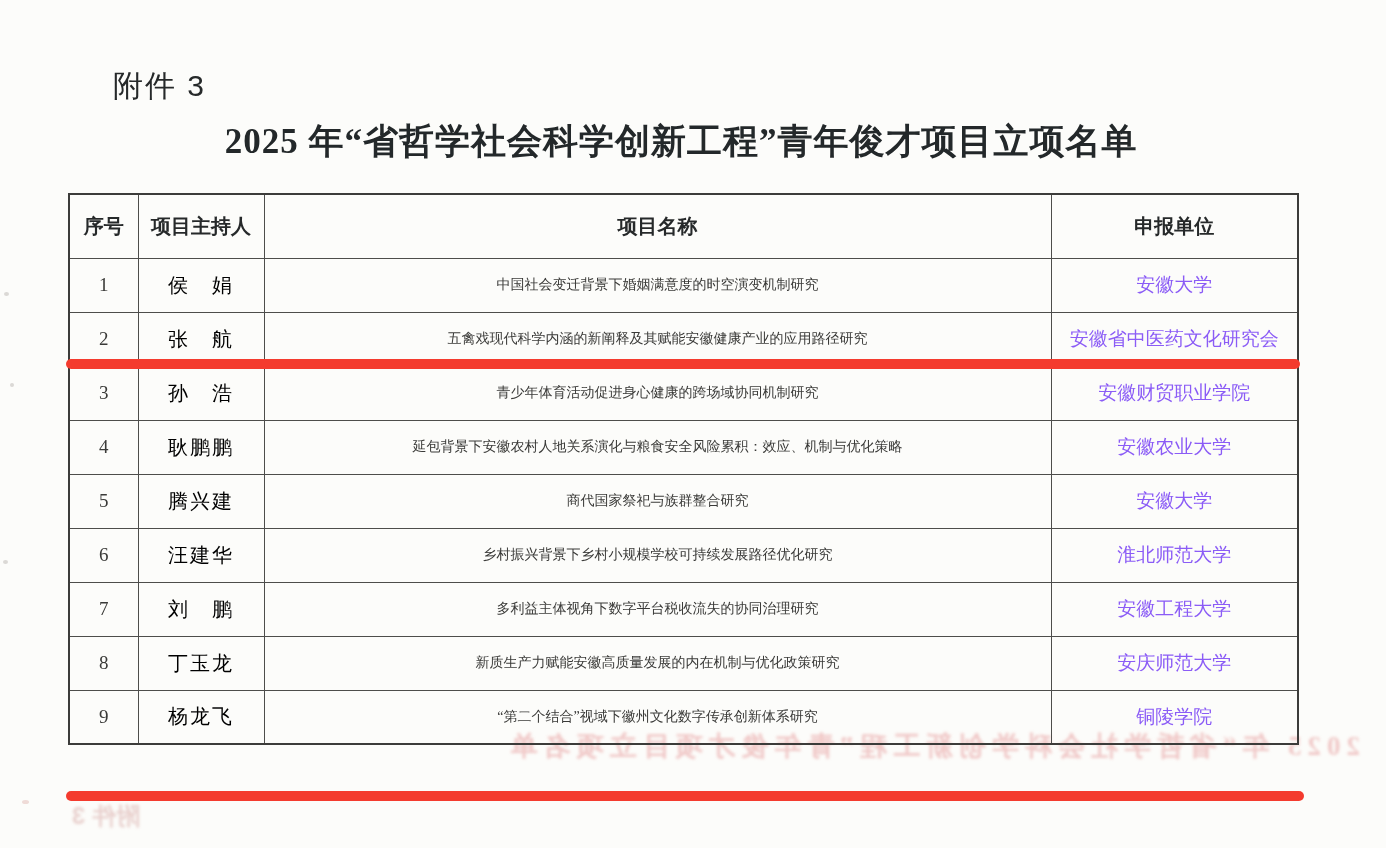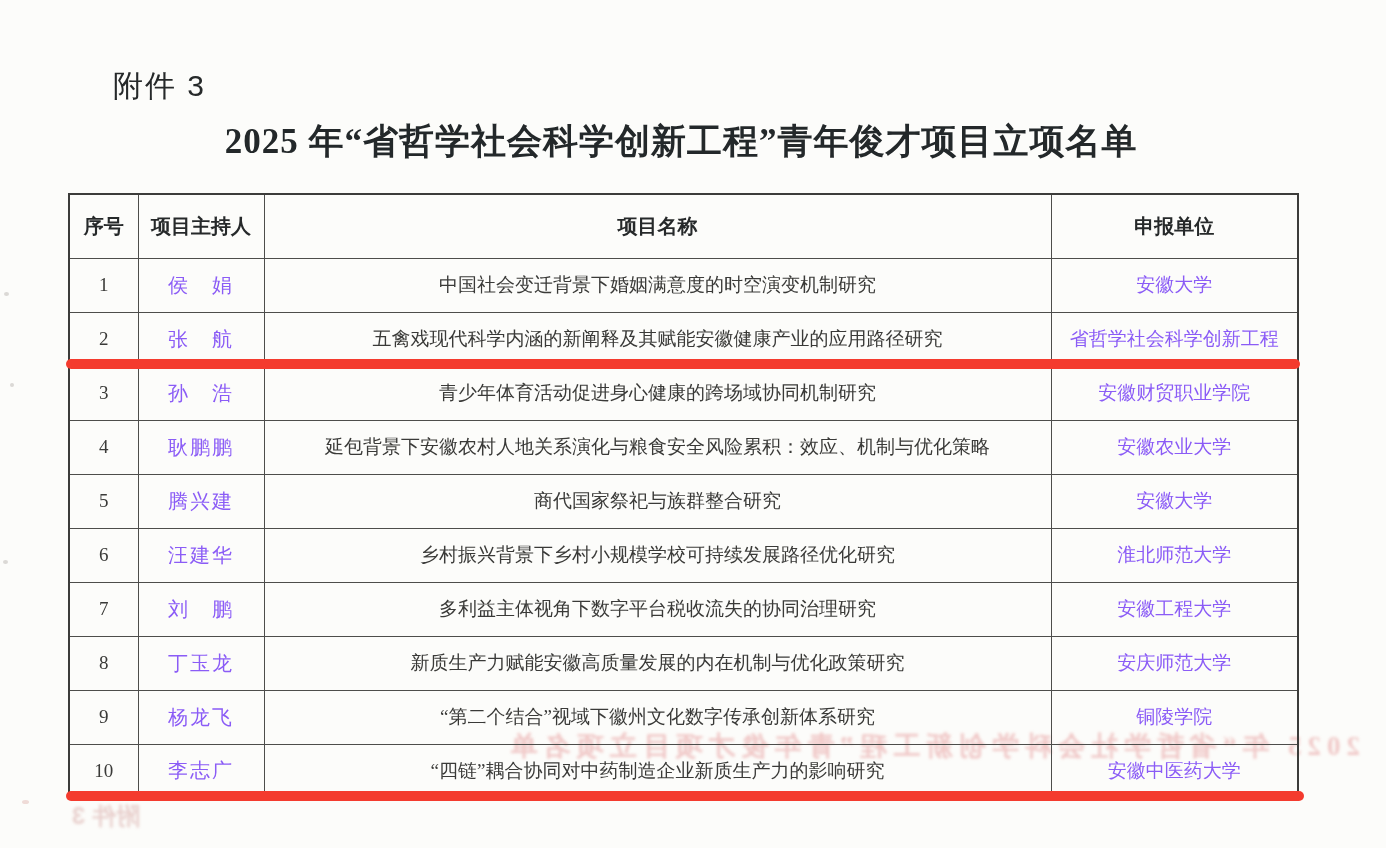--- a/index.html
+++ b/index.html
@@ -63,22 +63,22 @@
   .list-table { border: 2px solid #3c3c3a; }
   .list-table thead tr { height: 64px; }
   .list-table tbody tr { height: 54px; }
   .list-table th {
     font-family: Liberation Sans, sans-serif;
     font-size: 20px;
     font-weight: bold;
     color: #26292a;
   }
   td.cell-no     { font-size: 19px; color: #3a3a38; }
-  td.cell-leader { font-size: 20px; color: #8b5cf6; letter-spacing: 2px; }
-  td.cell-project{ font-size: 19px; color: #3a3a38; }
+  td.cell-leader { font-size: 20px; color: #000000; letter-spacing: 2px; }
+  td.cell-project{ font-size: 14px; color: #3a3a38; }
   td.cell-org    { font-size: 19px; color: #8b5cf6; }
 
   .highlight-line {
     position: absolute;
     height: 10px;
     border-radius: 5px;
     z-index: 5;
   }
   .highlight-line-1 { left: 66px; top: 359px; width: 1234px; }
   .highlight-line-2 { left: 66px; top: 791px; width: 1238px; }
@@ -153,21 +153,21 @@
       <tr>
     <td class="cell-no">1</td>
     <td class="cell-leader">侯　娟</td>
     <td class="cell-project">中国社会变迁背景下婚姻满意度的时空演变机制研究</td>
     <td class="cell-org">安徽大学</td>
   </tr>
       <tr>
     <td class="cell-no">2</td>
     <td class="cell-leader">张　航</td>
     <td class="cell-project">五禽戏现代科学内涵的新阐释及其赋能安徽健康产业的应用路径研究</td>
-    <td class="cell-org">省哲学社会科学创新工程</td>
+    <td class="cell-org">安徽省中医药文化研究会</td>
   </tr>
       <tr>
     <td class="cell-no">3</td>
     <td class="cell-leader">孙　浩</td>
     <td class="cell-project">青少年体育活动促进身心健康的跨场域协同机制研究</td>
     <td class="cell-org">安徽财贸职业学院</td>
   </tr>
       <tr>
     <td class="cell-no">4</td>
     <td class="cell-leader">耿鹏鹏</td>
@@ -197,26 +197,20 @@
     <td class="cell-leader">丁玉龙</td>
     <td class="cell-project">新质生产力赋能安徽高质量发展的内在机制与优化政策研究</td>
     <td class="cell-org">安庆师范大学</td>
   </tr>
       <tr>
     <td class="cell-no">9</td>
     <td class="cell-leader">杨龙飞</td>
     <td class="cell-project">“第二个结合”视域下徽州文化数字传承创新体系研究</td>
     <td class="cell-org">铜陵学院</td>
   </tr>
-      <tr>
-    <td class="cell-no">10</td>
-    <td class="cell-leader">李志广</td>
-    <td class="cell-project">“四链”耦合协同对中药制造企业新质生产力的影响研究</td>
-    <td class="cell-org">安徽中医药大学</td>
-  </tr>
     </tbody>
 </table>
 
 <div class="highlight-line highlight-line-1" style="background: rgb(244, 59, 46);"></div>
 
 <div class="highlight-line highlight-line-2" style="background: rgb(244, 59, 46);"></div>
 
 <div class="bleedthrough-strip">2025 年“省哲学社会科学创新工程”青年俊才项目立项名单</div>
 
 <div class="bleedthrough-corner">附件 3</div>

